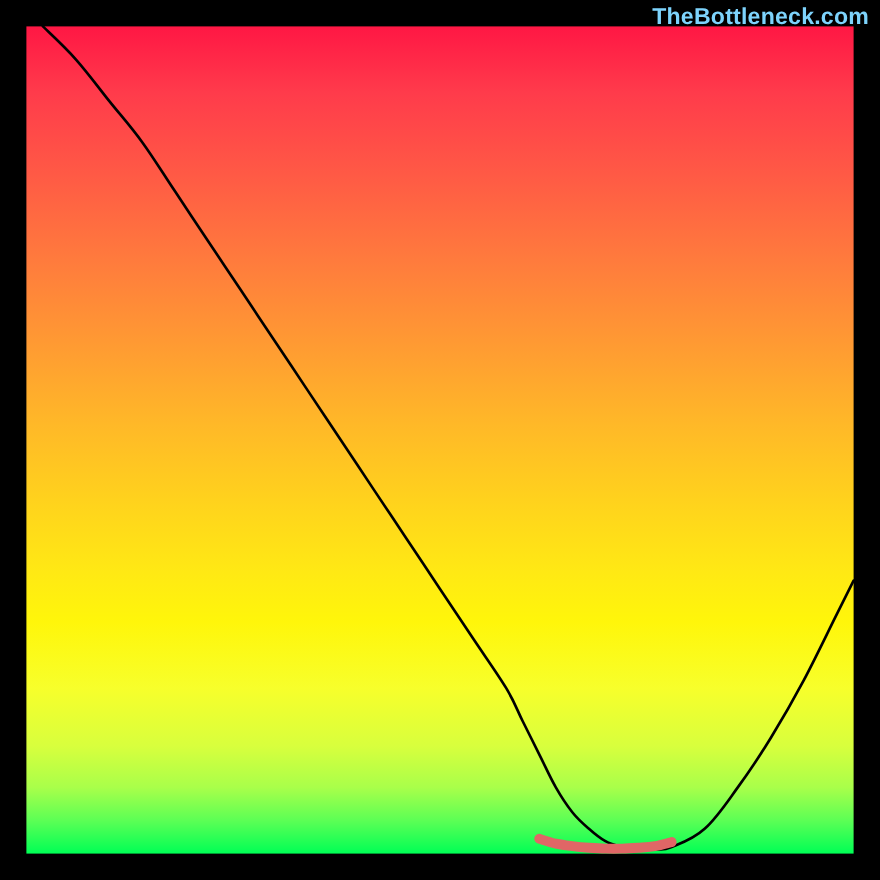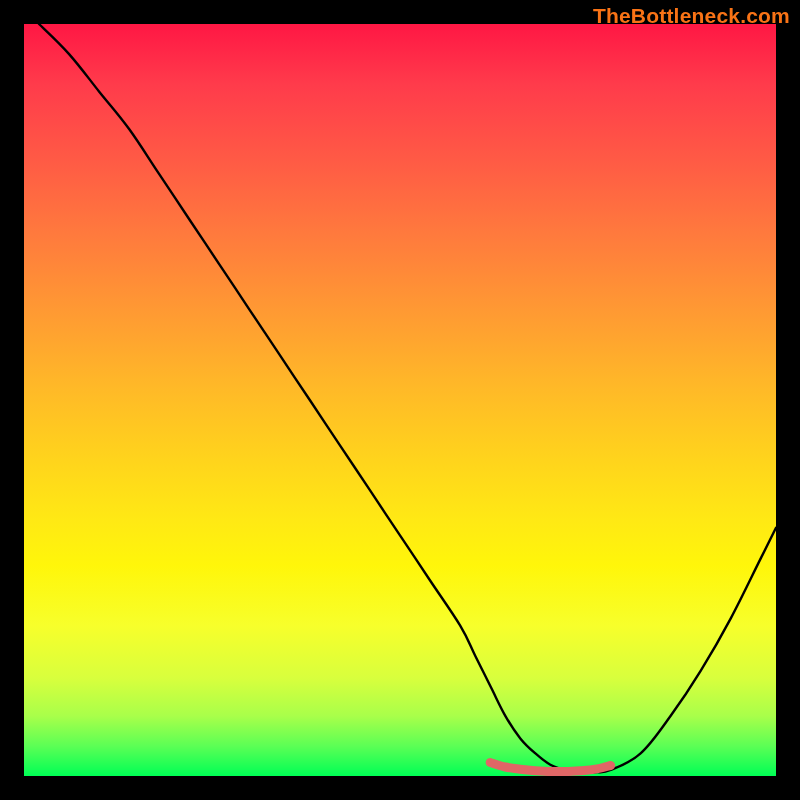--- a/index.html
+++ b/index.html
@@ -48,21 +48,21 @@
     left: 0;
     top: 0;
     width: 752px;
     height: 752px;
     overflow: visible;
   }
   .watermark {
     position: absolute;
     top: 4px;
     right: 10px;
-    color: #f97316;
+    color: #7dd3fc;
     font-family: Arial, Helvetica, sans-serif;
     font-size: 21px;
     font-weight: 600;
     letter-spacing: 0.2px;
   }
 </style>
 </head>
 <body>
 
 <div class="frame">

